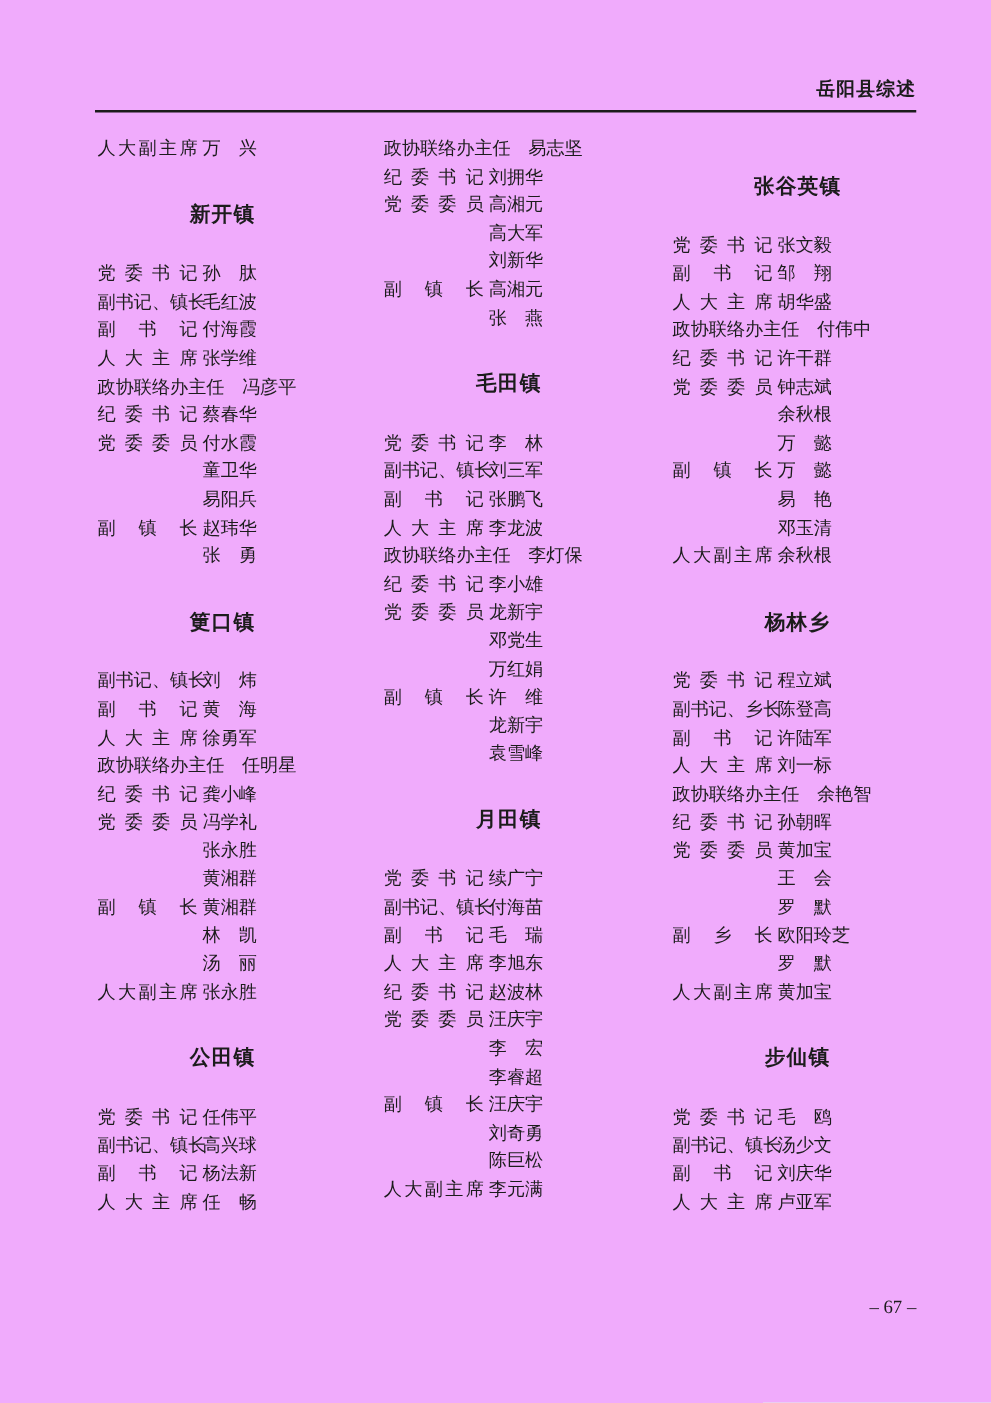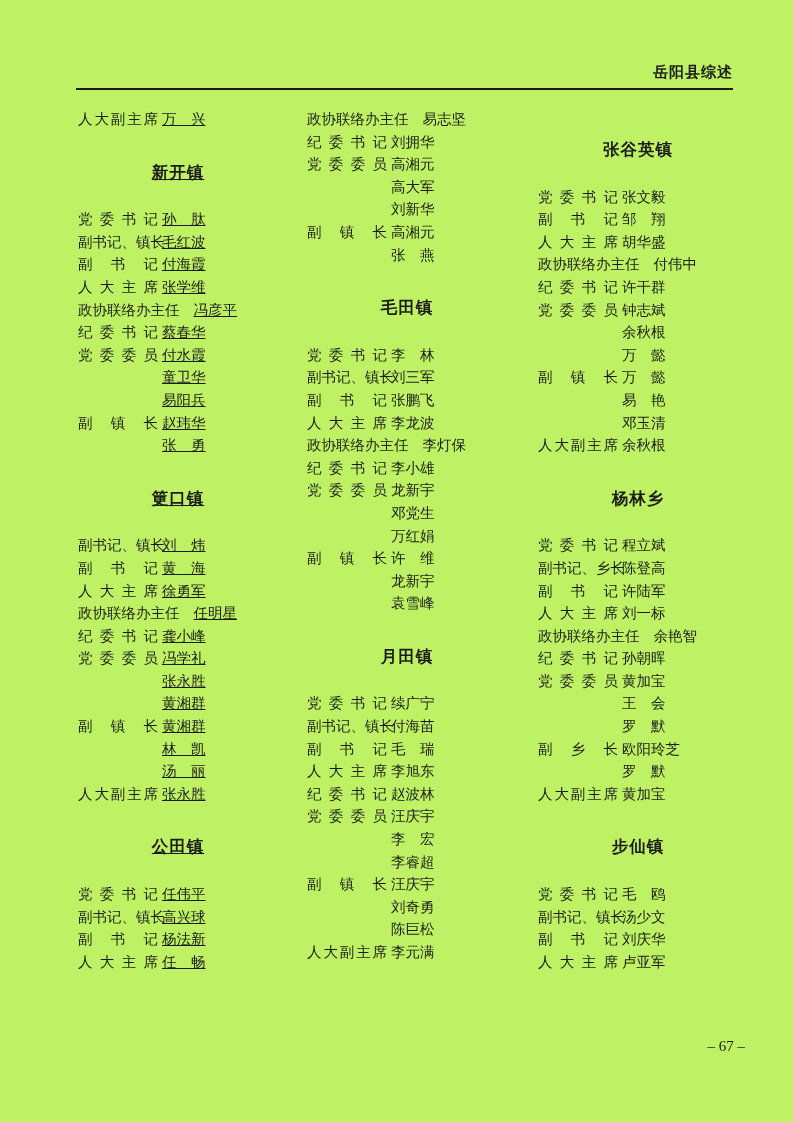--- a/index.html
+++ b/index.html
@@ -5,21 +5,21 @@
   html, body {
     margin: 0;
     padding: 0;
     background: #e8e8e8;
   }
   .page {
     position: relative;
     width: 793px;
     height: 1122px;
     margin: 0 auto;
-    background: #bef264;
+    background: #f0abfc;
     font-family: "Liberation Serif", "DejaVu Serif", serif;
     color: #1c1c1c;
     overflow: hidden;
   }
   .page-header {
     position: absolute;
     left: 76px;
     right: 60px;
     top: 62px;
   }
@@ -36,21 +36,21 @@
     height: 2px;
     background: #1c1c1c;
   }
   .columns {
     position: absolute;
     left: 78px;
     top: 108px;
     display: flex;
   }
   .col { width: 200px; }
-  .col-1 { margin-right: 29px; text-decoration: underline; }
+  .col-1 { margin-right: 29px; }
   .col-2 { margin-right: 31px; }
   .town-heading {
     margin: 30px 0 25px 0;
     font-family: "Liberation Sans", "DejaVu Sans", sans-serif;
     font-weight: bold;
     font-size: 16.5px;
     line-height: 22.6px;
     text-align: center;
     letter-spacing: 1px;
     white-space: nowrap;
@@ -71,21 +71,21 @@
     width: auto;
     text-align: right;
     text-align-last: left;
     margin-right: 10px;
   }
   .name {
     margin-left: 4px;
   }
   .page-footer {
     position: absolute;
-    right: 48px;
+    right: 60px;
     top: 1036px;
     font-size: 15px;
     line-height: 20px;
     margin-left: 35px;
   }
 </style>
 </head>
 <body>
 
 <div class="page">

